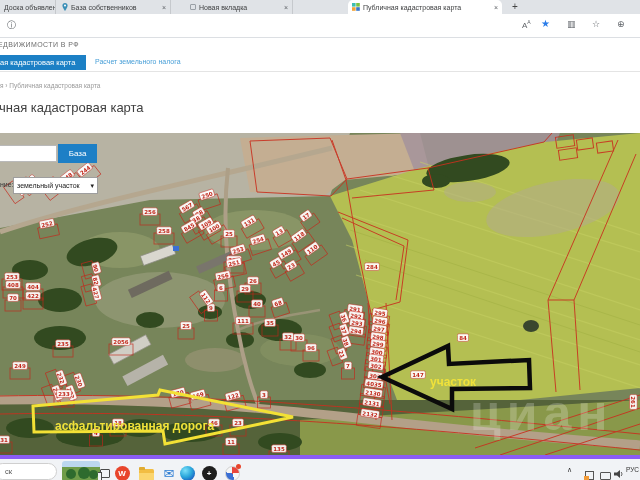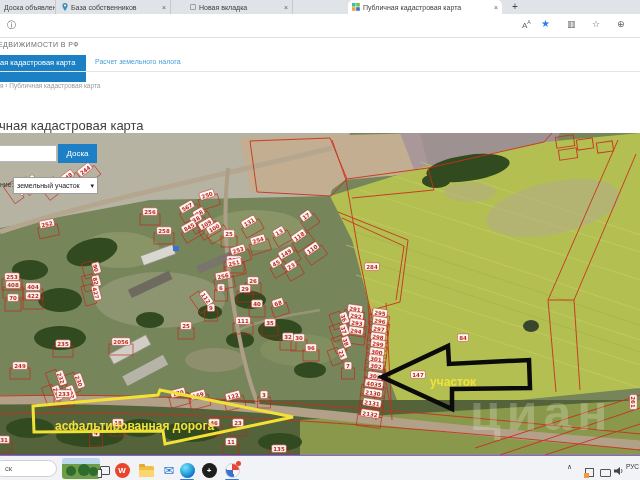--- a/index.html
+++ b/index.html
@@ -13,26 +13,26 @@
   .tab.active{background:#fff;border-right:none;border-radius:5px 5px 0 0;}
   .tab .x{margin-left:auto;color:#5f6368;font-size:7px;}
   .newtab{position:absolute;top:1px;left:512px;font-size:10px;color:#444;}
   .addrbar{position:absolute;top:14px;left:0;width:640px;height:24px;background:#fff;border-bottom:1px solid #dcdfe3;}
   .url{position:absolute;left:22px;top:7px;font-size:8.5px;color:#4a4a4a;white-space:nowrap;}
   .abicon{position:absolute;top:5px;font-size:9px;color:#5f6368;}
 
   
   .page{position:absolute;top:38px;left:0;width:640px;height:417px;background:#fff;}
   .site-header{position:absolute;top:3px;left:-2px;font-size:7px;color:#6d6d6d;letter-spacing:.4px;white-space:nowrap;}
-  .site-tab{position:absolute;top:17px;left:0;height:27px;line-height:15px;padding:0 5px 0 0;background:#1c80c5;
+  .site-tab{position:absolute;top:17px;left:0;height:15px;line-height:15px;padding:0 5px 0 0;background:#1c80c5;
             color:#fff;font-size:7.5px;white-space:nowrap;overflow:hidden;width:86px;}
   .site-link{position:absolute;top:20px;left:95px;font-size:7px;color:#4aa0d8;white-space:nowrap;}
   .site-div{position:absolute;top:33px;left:0;width:640px;border-top:1px solid #e4e4e4;}
   .crumbs{position:absolute;top:44px;left:0;font-size:6.5px;color:#9a9a9a;white-space:nowrap;}
-  .h1{position:absolute;top:62px;left:-1px;font-size:13px;color:#404040;white-space:nowrap;margin-top:18px;}
+  .h1{position:absolute;top:62px;left:-1px;font-size:13px;color:#404040;white-space:nowrap;}
 
   
   .srch-input{position:absolute;top:145px;left:-4px;width:61px;height:17px;background:#fff;border:1px solid #b9b9b9;}
   .srch-btn{position:absolute;top:144px;left:58px;width:39px;height:19px;background:#1d7fc6;color:#fff;
             font-size:8px;text-align:center;line-height:19px;border:none;}
   .flt-label{position:absolute;top:181px;left:0;font-size:7px;color:#333;}
   .flt-select{position:absolute;top:177px;left:13px;width:85px;height:17px;background:#fff;border:1px solid #9e9e9e;
               font-size:7px;color:#222;line-height:15px;padding:0 3px;display:flex;align-items:center;justify-content:space-between;}
 
   
@@ -40,21 +40,21 @@
   .red{stroke:#c9301f;fill:none;stroke-width:1;opacity:.9;}
   .parcel{fill:none;stroke:#c3271b;stroke-width:.8;opacity:.8;}
   .lblbg{fill:#ffffff;opacity:.93;stroke:#c3271b;stroke-width:.5;}
   .lbltx{fill:#c3271b;font-size:5.5px;font-weight:bold;font-family:"DejaVu Sans",sans-serif;}
   .streak{stroke:#c6d063;stroke-width:1.2;opacity:.55;}
   .streakd{stroke:#9fae41;stroke-width:1;opacity:.5;}
   .annot-y{fill:#f0e23a;font-size:12px;font-weight:bold;}
   .wm{fill:#ffffff;opacity:.22;font-size:50px;font-weight:bold;letter-spacing:6px;}
 
   
-  .taskbar{position:absolute;top:455px;left:0;width:640px;height:25px;background:#f1f3f6;border-top:1px solid #8b5cf6;}
+  .taskbar{position:absolute;top:455px;left:0;width:640px;height:25px;background:#f1f3f6;border-top:4px solid #8b5cf6;}
   .tb-search{position:absolute;top:4px;left:-6px;width:63px;height:17px;background:#fff;border:1px solid #cfcfcf;
              border-radius:9px;font-size:7.5px;color:#555;line-height:15px;padding-left:10px;}
   .tb-widget{position:absolute;top:2px;left:62px;width:38px;height:21px;border-radius:3px;overflow:hidden;
              background:linear-gradient(to bottom,#bcd7ee 0 6px,#6f9c49 6px);}
   .tb-widget i{position:absolute;border-radius:50%;background:#2e6b2e;}
   .tbi{position:absolute;top:6px;width:16px;height:16px;display:flex;align-items:center;justify-content:center;}
   .circ{width:15px;height:15px;border-radius:50%;display:flex;align-items:center;justify-content:center;
         color:#fff;font-size:8px;font-weight:bold;}
   .under{position:absolute;top:22.5px;width:14px;height:2px;border-radius:1px;background:#2e7cd6;}
   .tray{position:absolute;top:7px;font-size:7px;color:#333;}
@@ -695,21 +695,21 @@
       <text class="annot-y" x="430" y="386">участок</text>
     </g>
     <g>
       <polygon points="33,406 158,395 160,390 293,417 165,444 163,431 34,432" fill="none" stroke="#f3e135" stroke-width="3"></polygon>
       <text class="annot-y" x="55" y="430">асфальтированная дорога</text>
     </g>
   </svg>
   </div>
 
   <input class="srch-input" value="" style="">
-  <div class="srch-btn">Доска</div>
+  <div class="srch-btn">База</div>
   <div class="flt-label">ние:</div>
   <div class="flt-select">
     <span>земельный участок</span>
     <span>▾</span>
   </div>
 
   <div class="taskbar">
     <div class="tb-search">
       <span>ск</span>
     </div>

